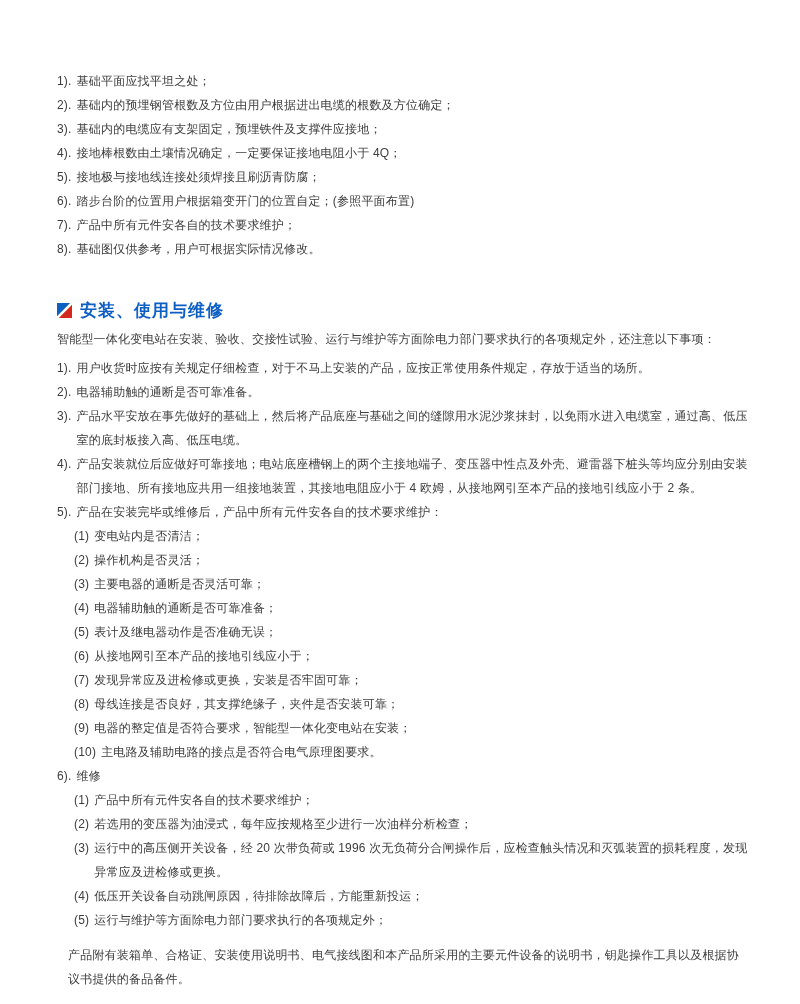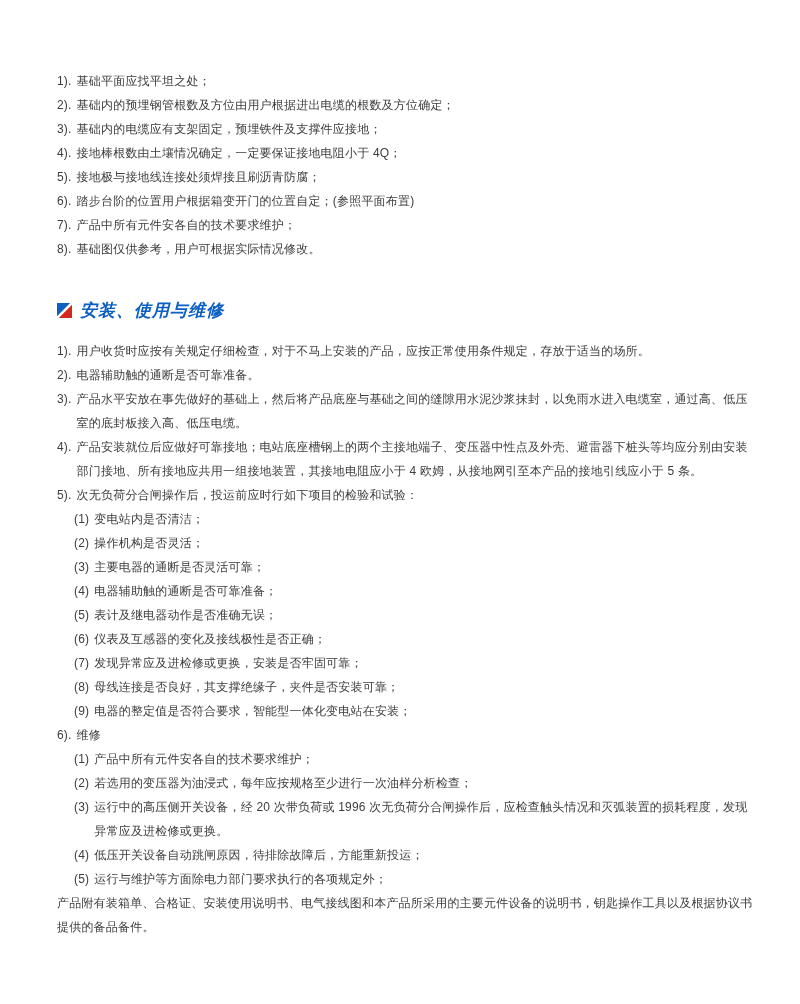--- a/index.html
+++ b/index.html
@@ -10,21 +10,21 @@
     -webkit-font-smoothing:antialiased;
   }
   .page { padding:69px 44px 0 57px; }
   .txt { font-size:12px; line-height:24px; letter-spacing:0.2px; }
   .item { display:flex; align-items:flex-start; }
   .item .num { flex:0 0 auto; margin-right:5px; white-space:nowrap; }
   .item .body { flex:1 1 auto; }
   .sublist { padding-left:17px; }
   .gap-section { height:38px; }
   .section-head {
-    display:flex; align-items:center; margin-bottom:17px;font-style:italic;
+    display:flex; align-items:center; margin-bottom:5px;
   }
   .marker {
     width:15px; height:15px; margin-right:8px; flex:0 0 auto;
     display:inline-block;
   }
   .section-title-text {
     font-size:17px; font-weight:bold; letter-spacing:1px;
   }
   .intro { margin-bottom:5px; }
   .closing { margin-top:0; }
@@ -74,46 +74,47 @@
   <div class="section-head">
     <span class="marker">
       <svg width="15" height="15" viewBox="0 0 15 15" aria-hidden="true">
         <polygon points="0,0 13.2,0 0,13.2" fill="#0d5fc4"></polygon>
         <polygon points="15,1.8 15,15 1.8,15" fill="#d3281e"></polygon>
       </svg>
     </span>
     <span class="section-title-text" style="color:#0d5fc4">安装、使用与维修</span>
   </div>
 
+  <p class="txt intro" style="margin:0 0 5px 0;">智能型一体化变电站在安装、验收、交接性试验、运行与维护等方面除电力部门要求执行的各项规定外，还注意以下事项：</p>
 
   <div class="txt">
 
     <div class="item">
       <span class="num">1).</span>
       <span class="body">用户收货时应按有关规定仔细检查，对于不马上安装的产品，应按正常使用条件规定，存放于适当的场所。</span>
     </div>
 
     <div class="item">
       <span class="num">2).</span>
       <span class="body">电器辅助触的通断是否可靠准备。</span>
     </div>
 
     <div class="item">
       <span class="num">3).</span>
       <span class="body">产品水平安放在事先做好的基础上，然后将产品底座与基础之间的缝隙用水泥沙浆抹封，以免雨水进入电缆室，通过高、低压室的底封板接入高、低压电缆。</span>
     </div>
 
     <div class="item">
       <span class="num">4).</span>
-      <span class="body">产品安装就位后应做好可靠接地；电站底座槽钢上的两个主接地端子、变压器中性点及外壳、避雷器下桩头等均应分别由安装部门接地、所有接地应共用一组接地装置，其接地电阻应小于 4 欧姆，从接地网引至本产品的接地引线应小于 5 条。</span>
+      <span class="body">产品安装就位后应做好可靠接地；电站底座槽钢上的两个主接地端子、变压器中性点及外壳、避雷器下桩头等均应分别由安装部门接地、所有接地应共用一组接地装置，其接地电阻应小于 4 欧姆，从接地网引至本产品的接地引线应小于 2 条。</span>
     </div>
 
     <div class="item">
       <span class="num">5).</span>
-      <span class="body">次无负荷分合闸操作后，投运前应时行如下项目的检验和试验：</span>
+      <span class="body">产品在安装完毕或维修后，产品中所有元件安各自的技术要求维护：</span>
     </div>
 
     <div class="sublist">
       <div class="item">
         <span class="num">(1)</span>
         <span class="body">变电站内是否清洁；</span>
       </div>
       <div class="item">
         <span class="num">(2)</span>
         <span class="body">操作机构是否灵活；</span>
@@ -125,33 +126,37 @@
       <div class="item">
         <span class="num">(4)</span>
         <span class="body">电器辅助触的通断是否可靠准备；</span>
       </div>
       <div class="item">
         <span class="num">(5)</span>
         <span class="body">表计及继电器动作是否准确无误；</span>
       </div>
       <div class="item">
         <span class="num">(6)</span>
-        <span class="body">仪表及互感器的变化及接线极性是否正确；</span>
+        <span class="body">从接地网引至本产品的接地引线应小于；</span>
       </div>
       <div class="item">
         <span class="num">(7)</span>
         <span class="body">发现异常应及进检修或更换，安装是否牢固可靠；</span>
       </div>
       <div class="item">
         <span class="num">(8)</span>
         <span class="body">母线连接是否良好，其支撑绝缘子，夹件是否安装可靠；</span>
       </div>
       <div class="item">
         <span class="num">(9)</span>
         <span class="body">电器的整定值是否符合要求，智能型一体化变电站在安装；</span>
+      </div>
+      <div class="item">
+        <span class="num">(10)</span>
+        <span class="body">主电路及辅助电路的接点是否符合电气原理图要求。</span>
       </div>
     </div>
 
     <div class="item">
       <span class="num">6).</span>
       <span class="body">维修</span>
     </div>
 
     <div class="sublist">
       <div class="item">
@@ -171,15 +176,15 @@
         <span class="body">低压开关设备自动跳闸原因，待排除故障后，方能重新投运；</span>
       </div>
       <div class="item">
         <span class="num">(5)</span>
         <span class="body">运行与维护等方面除电力部门要求执行的各项规定外；</span>
       </div>
     </div>
 
   </div>
 
-  <p class="txt closing" style="margin:0;">产品附有装箱单、合格证、安装使用说明书、电气接线图和本产品所采用的主要元件设备的说明书，钥匙操作工具以及根据协议书提供的备品备件。</p>
+  <p class="txt closing" style="margin:11px;">产品附有装箱单、合格证、安装使用说明书、电气接线图和本产品所采用的主要元件设备的说明书，钥匙操作工具以及根据协议书提供的备品备件。</p>
 
 </div>
 
 </body></html>

